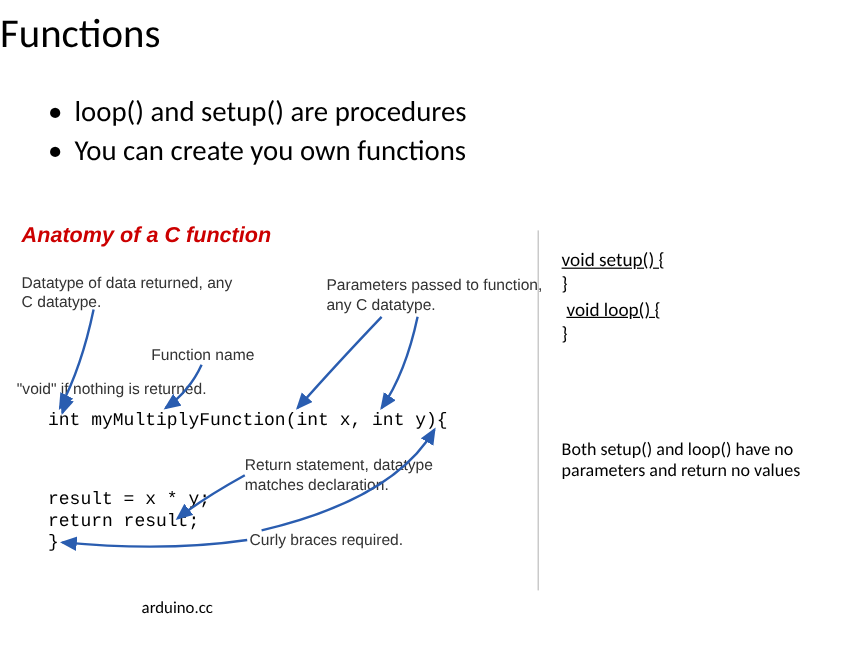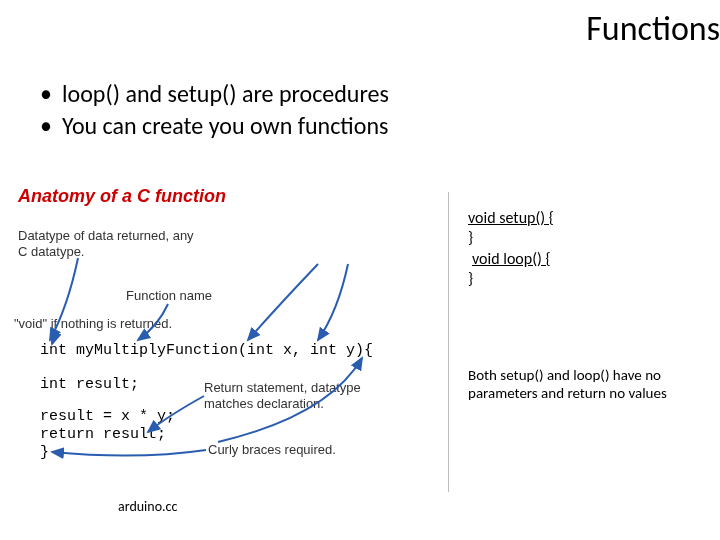--- a/index.html
+++ b/index.html
@@ -1,18 +1,18 @@
 <!DOCTYPE html>
 <html><head>
 <meta charset="utf-8">
 <style>
   * { box-sizing: border-box; margin: 0; padding: 0; }
   html, body { width: 720px; height: 540px; background: #fff; font-family: Calibri, Arial, sans-serif; color: #000; }
   .slide { position: relative; width: 720px; height: 540px; }
-  .title { position: absolute; top: 8px; left: 0; width: 720px; text-align: right; font-size: 34px; font-weight: 400; }
+  .title { position: absolute; top: 8px; left: 0; width: 720px; text-align: left; font-size: 34px; font-weight: 400; }
   .bullets { position: absolute; top: 78px; left: 40px; font-size: 24px; line-height: 1.35; }
   .bullets li { list-style: none; position: relative; padding-left: 22px; }
   .bullets li::before { content: "•"; position: absolute; left: 0; top: 0; }
   .diagram { position: absolute; left: 18px; top: 186px; width: 432px; height: 310px; }
   .diag-title { color: #c00; font-family: Verdana, Arial, sans-serif; font-size: 18px; font-weight: 700; font-style: italic; }
   .ann { position: absolute; font-family: Verdana, Arial, sans-serif; font-size: 13px; color: #333; line-height: 1.25; }
   .ann-returntype { left: 0; top: 42px; width: 180px; }
   .ann-params { left: 254px; top: 44px; width: 180px; }
   .ann-fname { left: 108px; top: 102px; }
   .ann-void { left: -4px; top: 130px; }
@@ -41,25 +41,25 @@
     <li>loop() and setup() are procedures</li>
     <li>You can create you own functions</li>
   </ul>
 
   <div class="vsep"></div>
 
   <div class="diagram">
     <div class="diag-title">Anatomy of a C function</div>
 
     <div class="ann ann-returntype">Datatype of data returned, any C datatype.</div>
+    <div class="ann ann-params">Parameters passed to function, any C datatype.</div>
     <div class="ann ann-fname">Function name</div>
     <div class="ann ann-void">"void" if nothing is returned.</div>
 
     <div class="code sig">int myMultiplyFunction(int x, int y){</div>
-    <div class="code body1">int result;</div>
     <div class="code body2">result = x * y;</div>
     <div class="code body3">return result;</div>
     <div class="code body4">}</div>
 
     <div class="ann ann-return">Return statement, datatype matches declaration.</div>
     <div class="ann ann-curly">Curly braces required.</div>
 
     <svg class="arrows">
       <defs>
         <marker id="ah" markerWidth="8" markerHeight="8" refX="6" refY="3" orient="auto">

